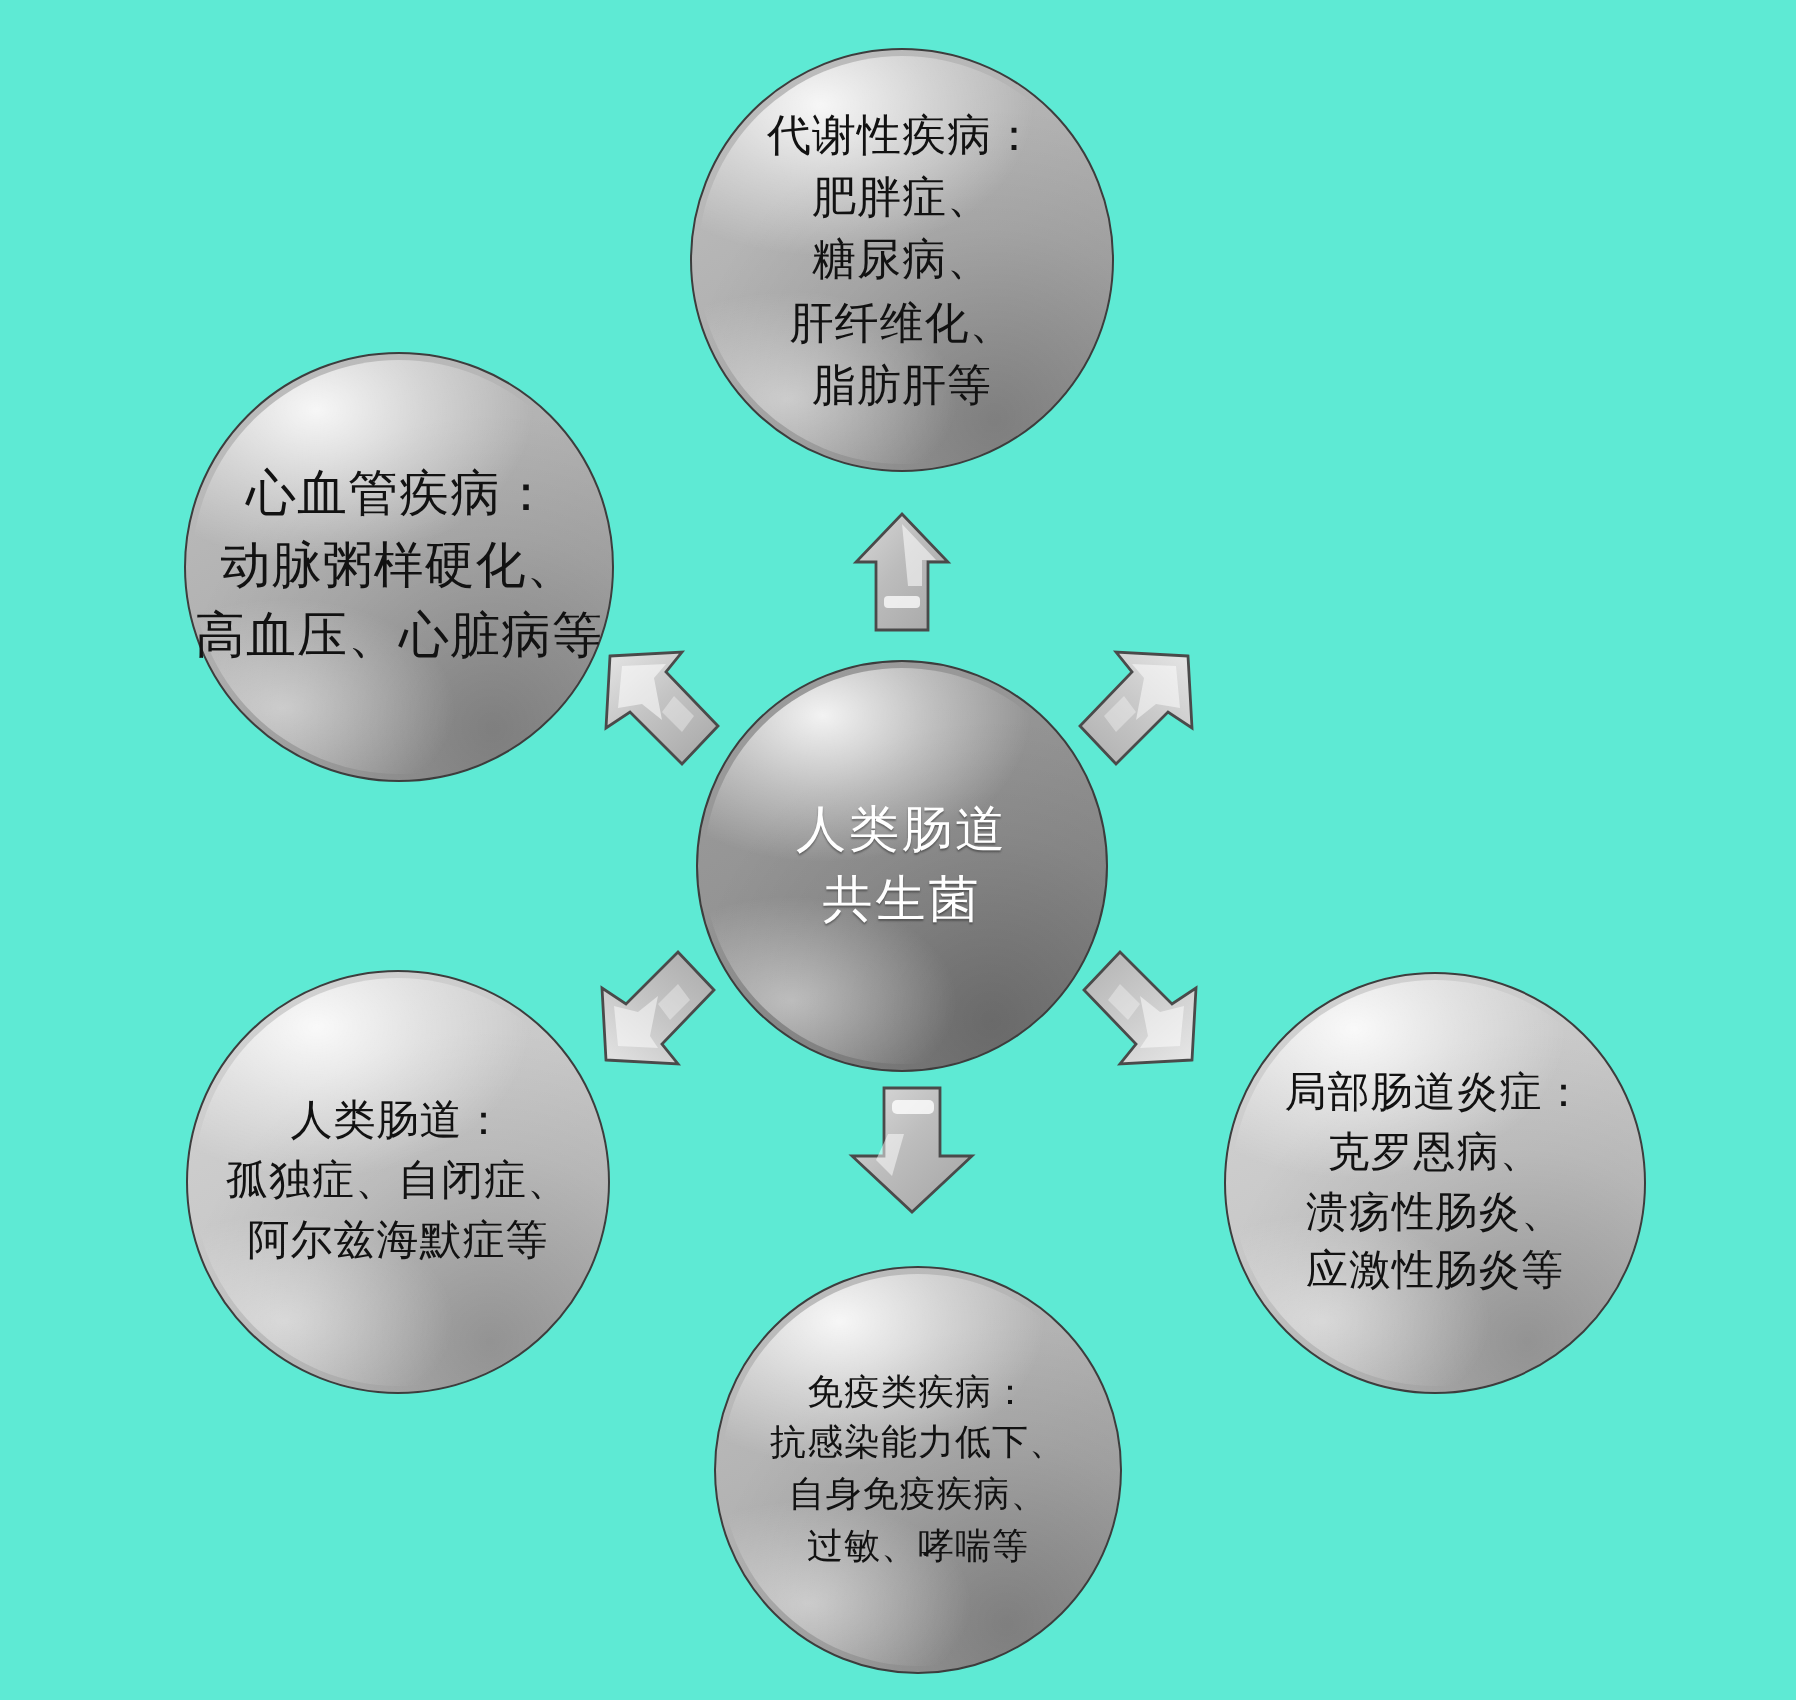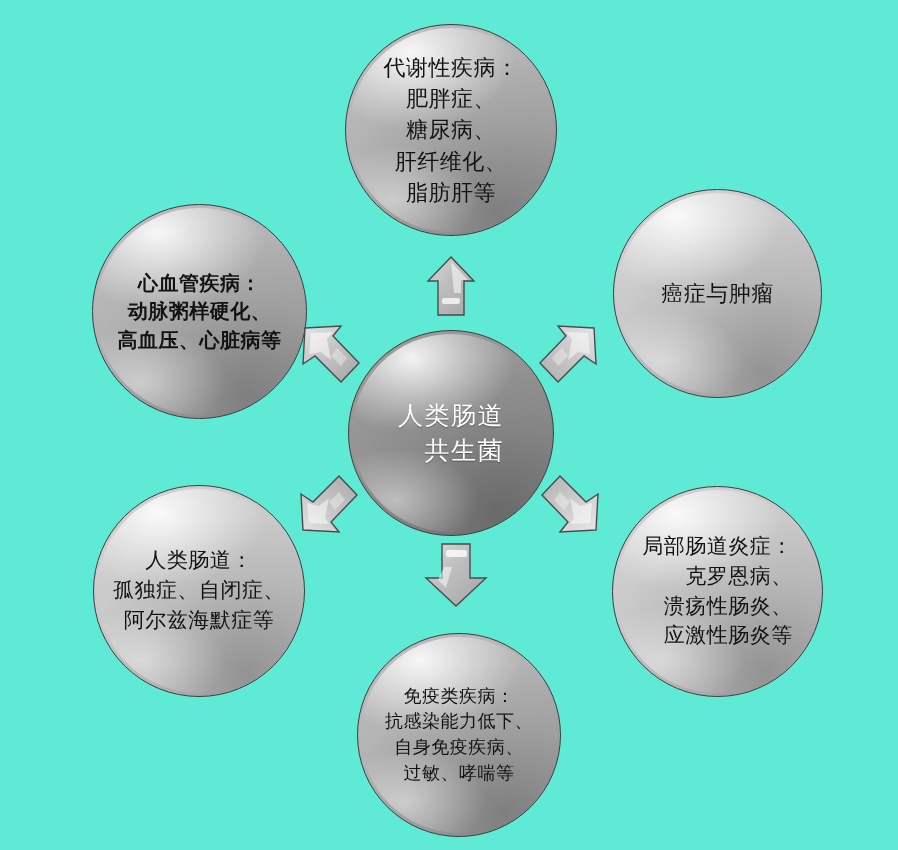--- a/index.html
+++ b/index.html
@@ -70,21 +70,20 @@
   .node.tone-light {
     background:
       linear-gradient(150deg, #d4d4d4 0%, #c8c8c8 45%, #bdbdbd 80%, #b5b5b5 100%);
     color: #121212;
   }
   
   .node.tone-dark {
     background:
       linear-gradient(150deg, #9e9e9e 0%, #949494 40%, #8a8a8a 75%, #828282 100%);
     color: #ffffff;
-    text-align: right;
   }
   .node.tone-dark .label {
     text-shadow: 0 1px 1px rgba(0,0,0,0.35);
     letter-spacing: 1.5px;
   }
 
   
   .arrow {
     position: absolute;
     z-index: 4;
@@ -97,37 +96,34 @@
 <div id="canvas">
 
   <div class="node tone-mid" style="left:345px; top:24px; width:212px; height:212px; font-size:22px;">
     <span class="label">代谢性疾病：
 肥胖症、
 糖尿病、
 肝纤维化、
 脂肪肝等</span>
   </div>
 
-  <div class="node tone-mid" style="left:92px; top:204px; width:215px; height:215px; font-size:20px;font-weight:bold;">
+  <div class="node tone-mid" style="left:92px; top:176px; width:215px; height:215px; font-size:25px;">
     <span class="label">心血管疾病：
 动脉粥样硬化、
 高血压、心脏病等</span>
   </div>
 
-  <div class="node tone-light" style="left:613px; top:189px; width:209px; height:209px; font-size:22px;">
-    <span class="label">癌症与肿瘤</span>
-  </div>
 
   <div class="node tone-light" style="left:93px; top:485px; width:212px; height:212px; font-size:21px;">
     <span class="label">人类肠道：
 孤独症、自闭症、
 阿尔兹海默症等</span>
   </div>
 
-  <div class="node tone-light" style="left:612px; top:486px; width:211px; height:211px; font-size:21px;text-align:right;">
+  <div class="node tone-light" style="left:612px; top:486px; width:211px; height:211px; font-size:21px;">
     <span class="label">局部肠道炎症：
 克罗恩病、
 溃疡性肠炎、
 应激性肠炎等</span>
   </div>
 
   <div class="node tone-mid" style="left:357px; top:633px; width:204px; height:204px; font-size:18px;">
     <span class="label">免疫类疾病：
 抗感染能力低下、
 自身免疫疾病、

